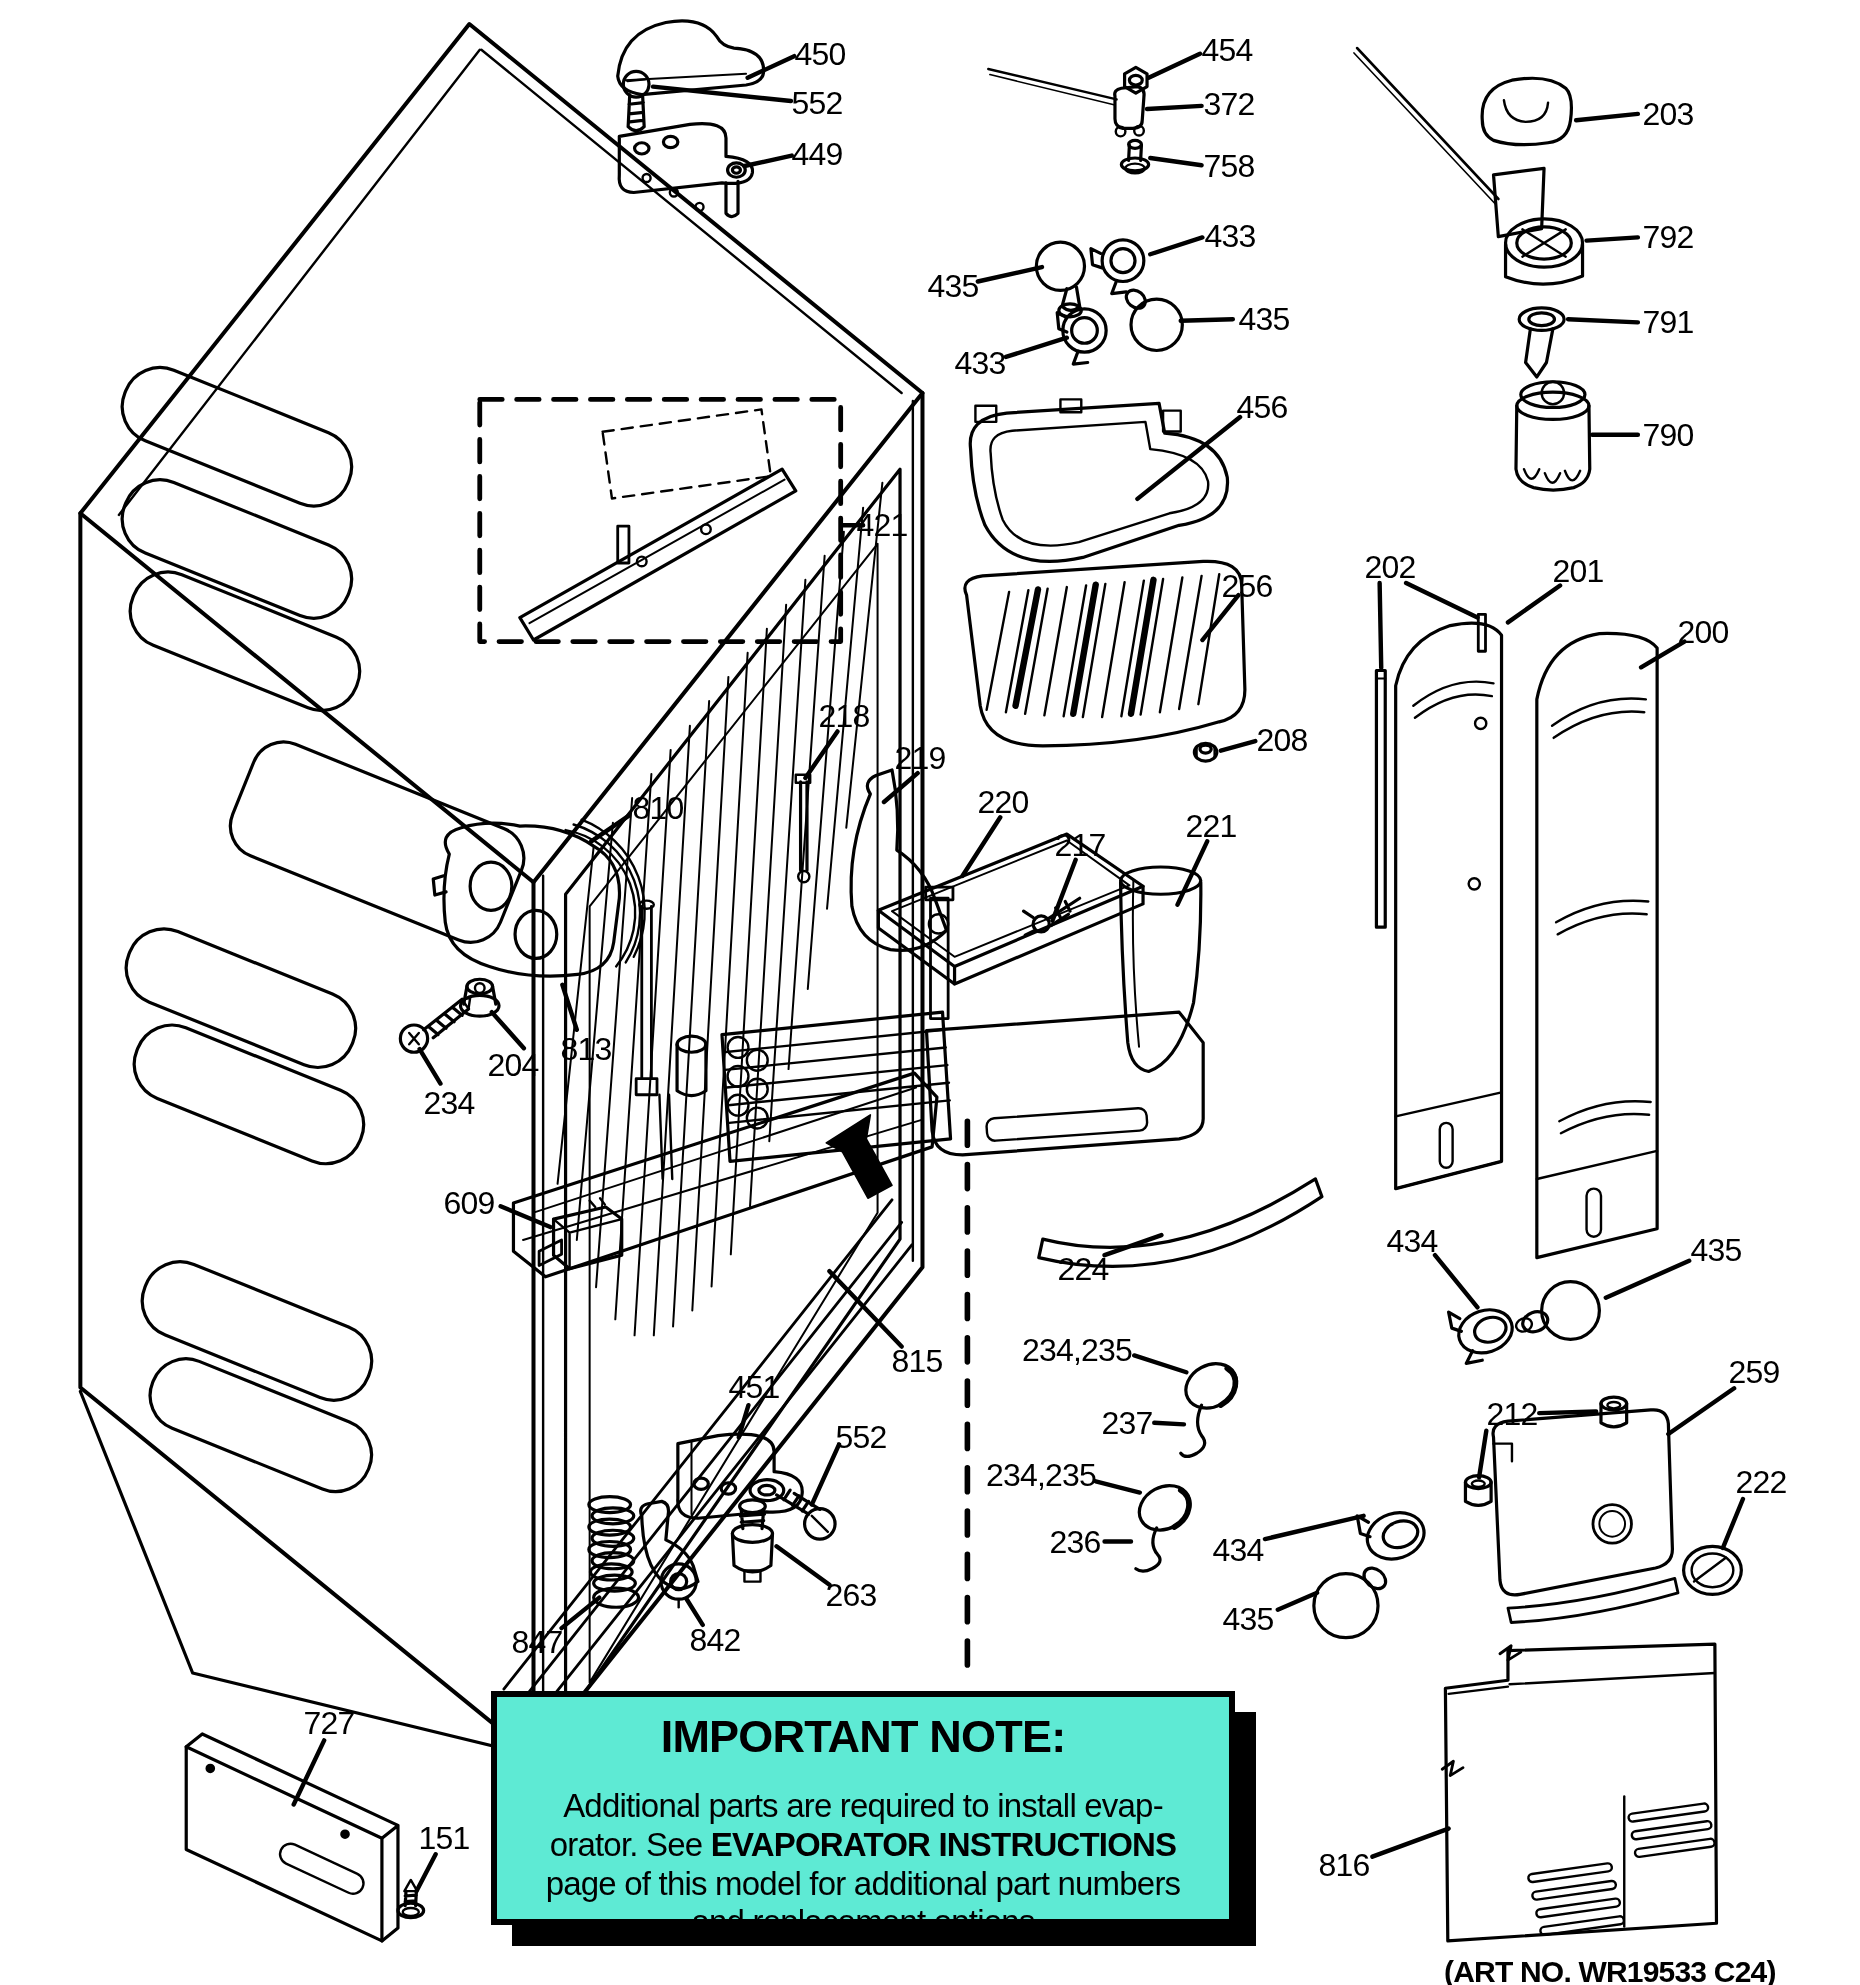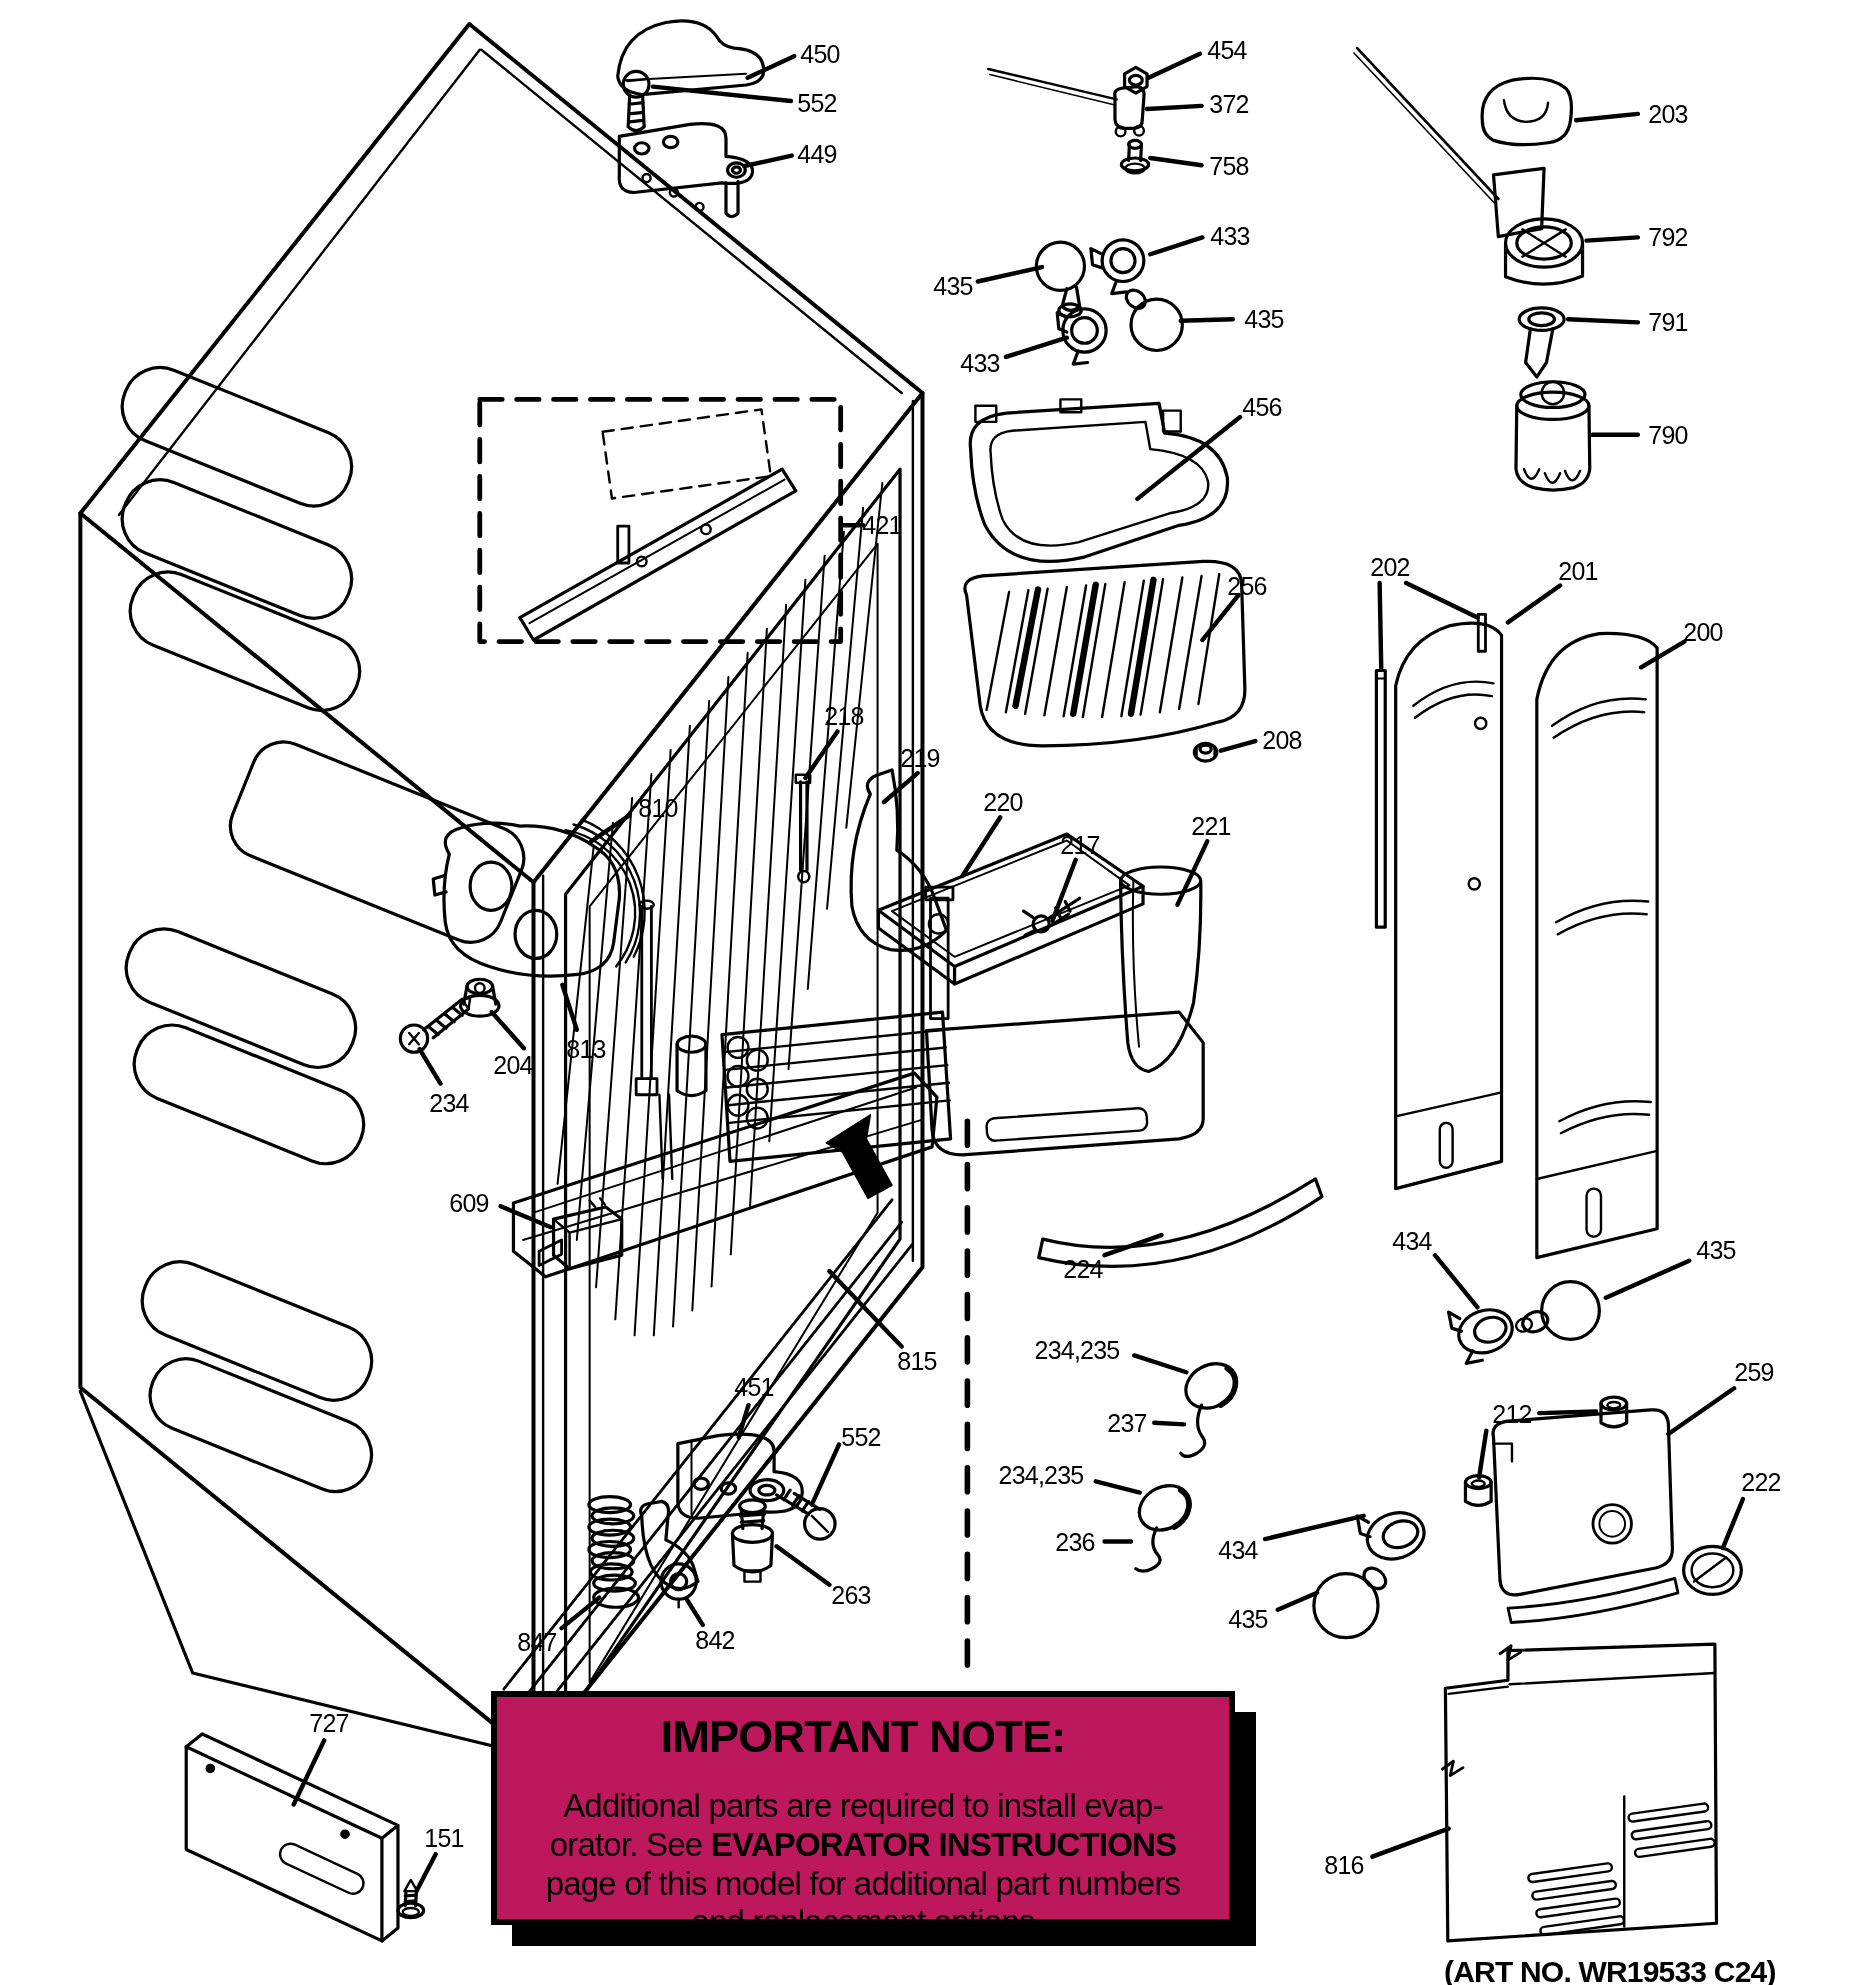--- a/index.html
+++ b/index.html
@@ -1,21 +1,21 @@
 <!DOCTYPE html>
 <html style="font-size:13px"><head>
 <meta charset="utf-8">
 <style>
   html,body{margin:0;padding:0;background:#ffffff;}
   .stage{position:relative;width:1861px;height:1985px;background:#fff;overflow:hidden;
          font-family:"Liberation Sans",sans-serif;color:#000;}
   svg.art{position:absolute;left:0;top:0;}
-  .co{position:absolute;transform:translate(-50%,-50%);font-size:25px;font-weight:400;
+  .co{position:absolute;transform:translate(-50%,-50%);font-size:32px;font-weight:400;
       letter-spacing:-0.8px;white-space:nowrap;color:#000;}
-  .note{position:absolute;left:491px;top:1691px;width:744px;height:234px;background:#be185d;
+  .note{position:absolute;left:491px;top:1691px;width:744px;height:234px;background:#5eead4;
         border:6.4px solid #000;box-sizing:border-box;box-shadow:21px 21px 0 0 #000;
         text-align:center;}
   .note-title{font-size:45px;font-weight:bold;margin-top:14.4px;letter-spacing:-0.8px;}
   .note-body{font-size:33px;line-height:1.17;margin-top:24px;letter-spacing:-0.8px;}
   .artno{position:absolute;left:1444px;top:1955px;font-size:30px;font-weight:bold;
          white-space:nowrap;letter-spacing:-0.8px;}
 </style>
 </head>
 <body>
 

